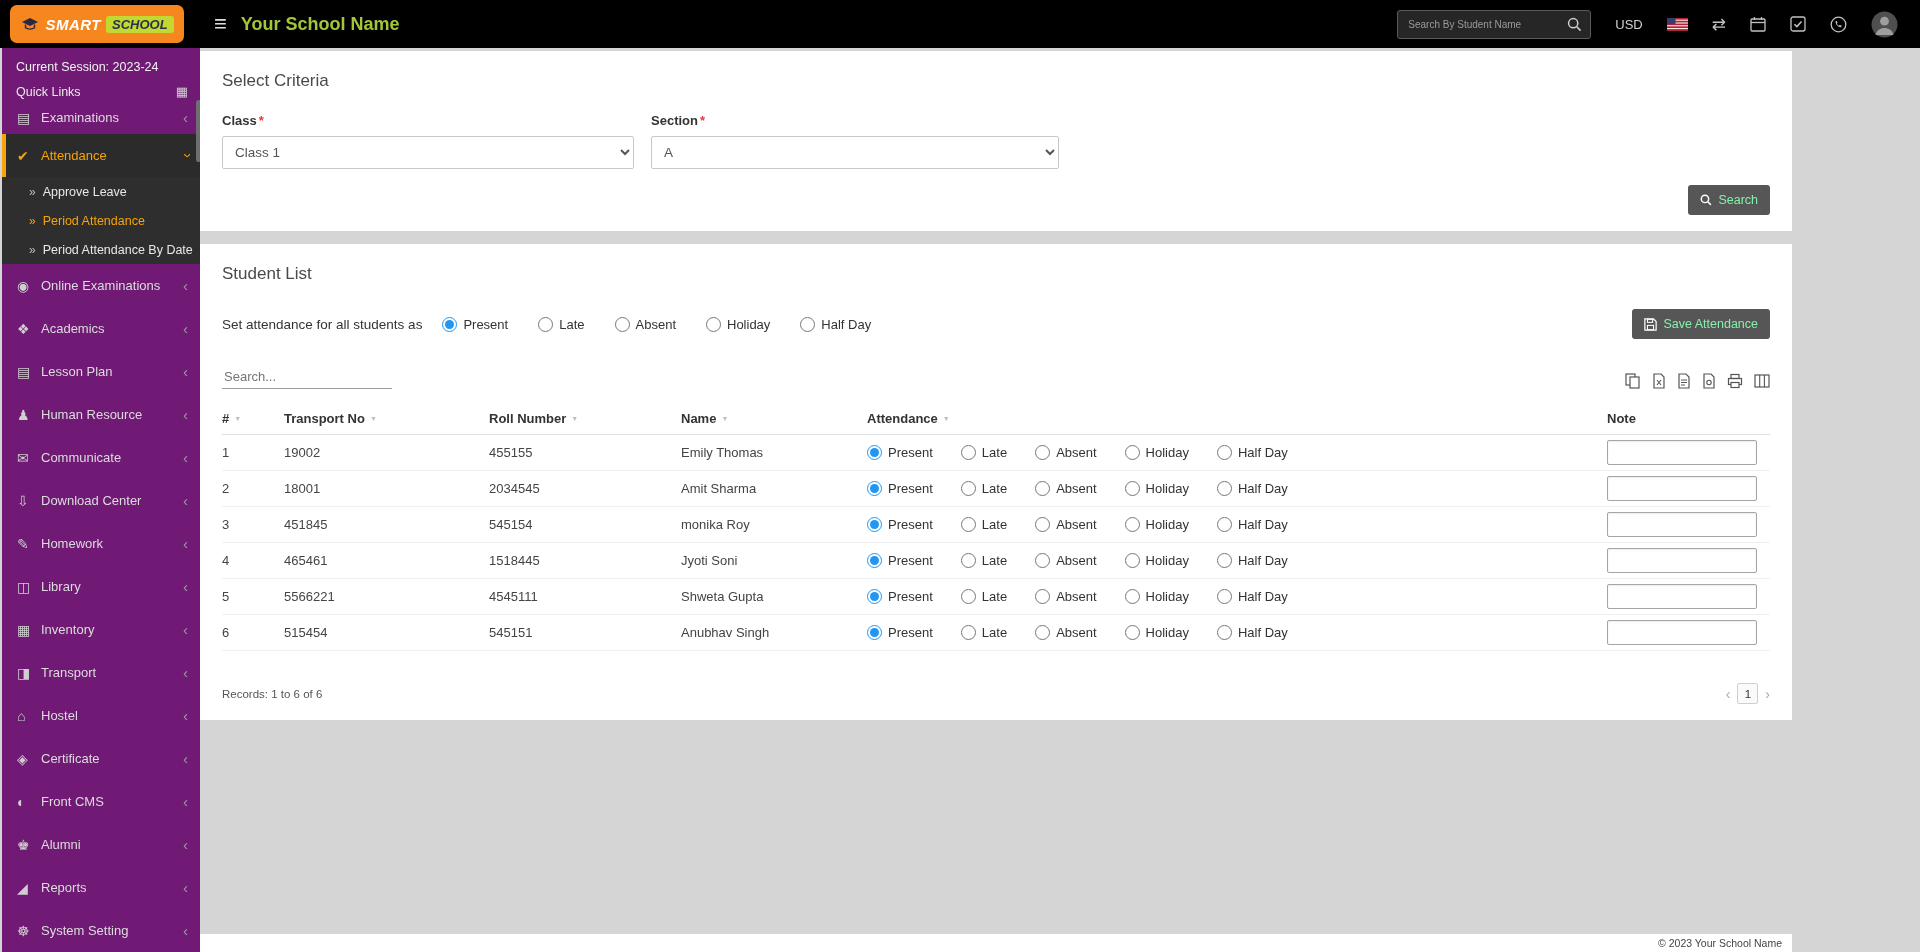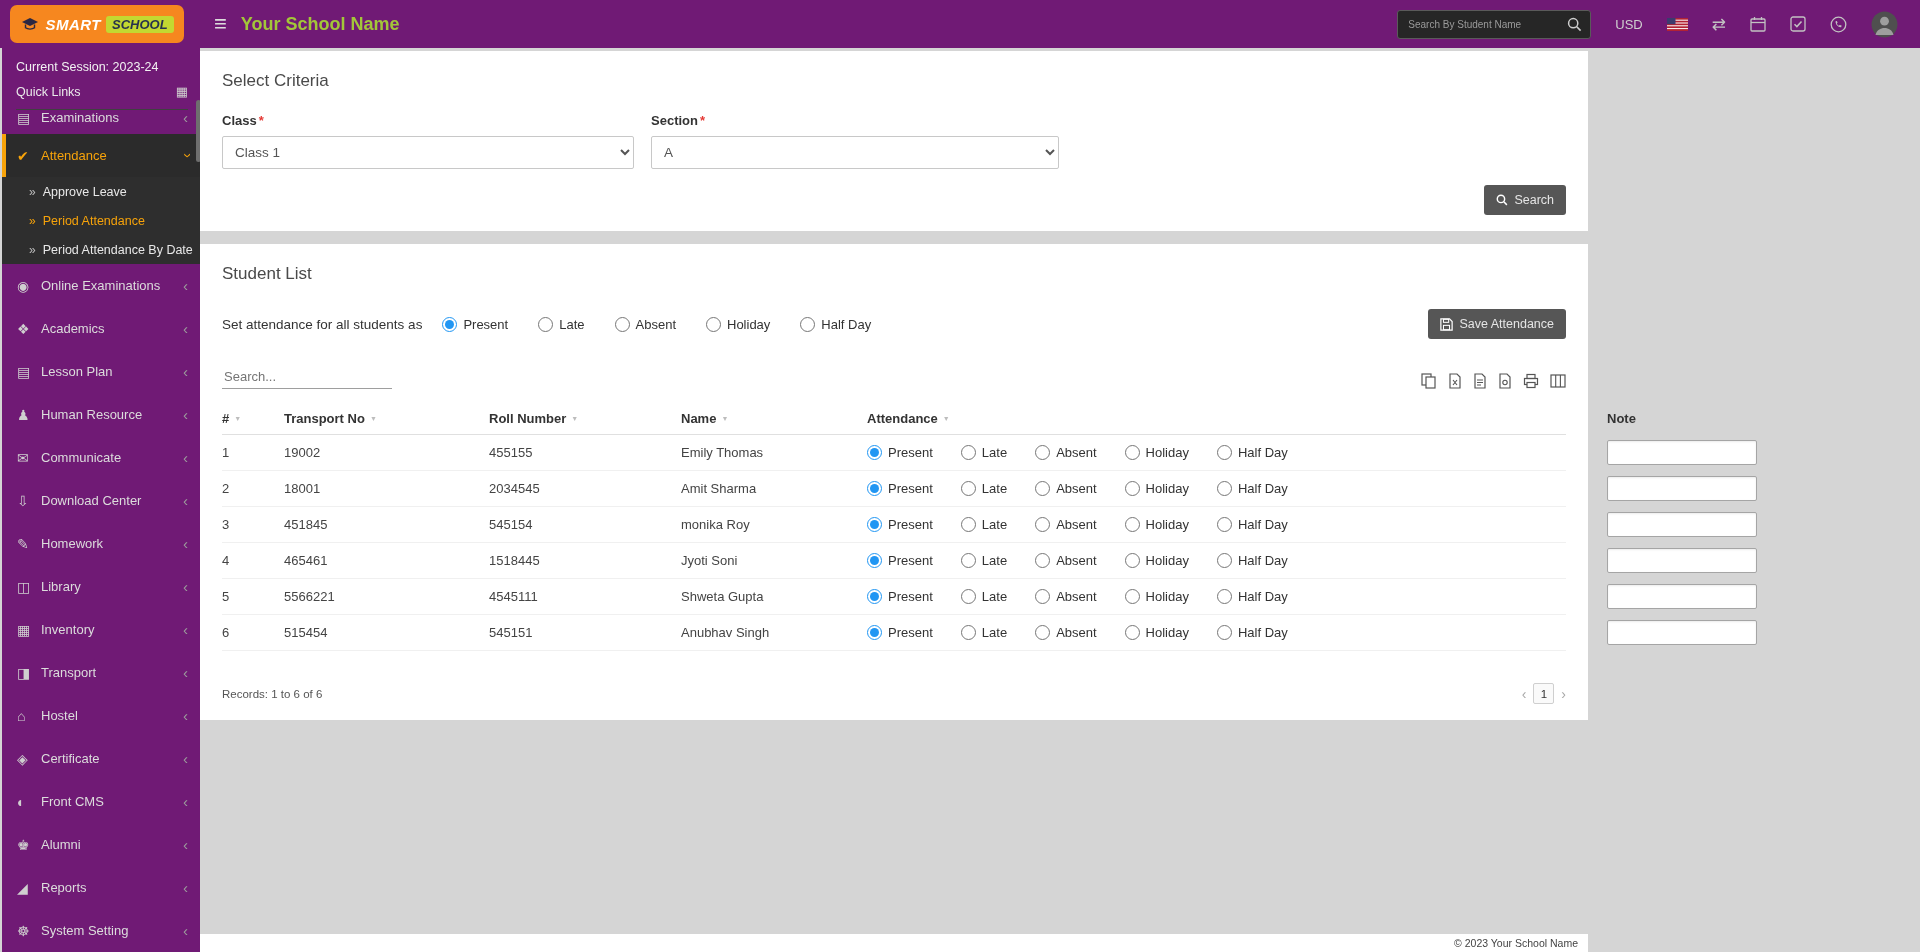--- a/index.html
+++ b/index.html
@@ -1,19 +1,19 @@
 <!DOCTYPE html>
 <html><head>
 <meta charset="utf-8">
 <style>
   * { margin:0; padding:0; box-sizing:border-box; }
   html,body { width:1920px; height:952px; overflow:hidden; font-family:"Liberation Sans", sans-serif; background:#d5d5d5; }
 
   
-  .topbar { position:absolute; top:0; left:0; width:1920px; height:48px; background:#701a75; display:flex; align-items:center; z-index:20; }
+  .topbar { position:absolute; top:0; left:0; width:1920px; height:48px; background:#000000; display:flex; align-items:center; z-index:20; }
   .logo { margin-left:10px; width:174px; height:38px; background:#f6871f; border-radius:7px; display:flex; align-items:center; justify-content:center; gap:5px; cursor:pointer; }
   .logo-w1 { color:#ffffff; font-weight:bold; font-style:italic; font-size:15px; letter-spacing:.5px; }
   .logo-w2 { background:#c3d831; color:#27324c; font-weight:bold; font-style:italic; font-size:13px; padding:1px 6px; border-radius:3px; }
   .hamburger { margin-left:30px; color:#dcdcdc; font-size:22px; cursor:pointer; line-height:1; }
   .school-name { margin-left:14px; color:#a3c639; font-weight:bold; font-size:18px; }
   .top-right { margin-left:auto; display:flex; align-items:center; gap:24px; margin-right:22px; }
   .top-search { display:flex; align-items:center; border:1px solid #5a5a5a; border-radius:3px; height:29px; background:#262626; padding:0 4px 0 10px; }
   .top-search input { background:transparent; border:none; outline:none; color:#ddd; font-size:10px; width:155px; font-family:"Liberation Sans",sans-serif; }
   .top-search input::placeholder { color:#9a9a9a; }
   .top-search .ts-btn { background:none; border:none; cursor:pointer; display:flex; align-items:center; padding:2px 4px; }
@@ -38,34 +38,34 @@
   .mi-chev.open { transform:rotate(-90deg); }
   .menu-item.active { color:#f7a30a; border-left:4px solid #f7a30a; padding-left:11px; background:#2b2b2b; }
   .menu-item.active .mi-icon { color:#f7a30a; }
   .menu-item.active .mi-chev { color:#f7a30a; }
   .submenu { background:#2e2e2e; }
   .sub-item { height:29px; display:flex; align-items:center; padding-left:27px; font-size:12.5px; color:#e8e8e8; cursor:pointer; }
   .sub-item .sub-arrow { margin-right:7px; color:#bdbdbd; font-size:12px; }
   .sub-item.active, .sub-item.active .sub-arrow { color:#f7a30a; }
 
   
-  .main { position:absolute; top:48px; left:200px; width:1388px; height:904px; background:#d5d5d5; }
+  .main { position:absolute; top:48px; left:200px; width:1592px; height:904px; background:#d5d5d5; }
   .card { background:#ffffff; width:100%; }
   .card1 { margin-top:3px; padding:20px 22px 16px 22px; }
   .card-title { font-size:17px; color:#4a4a4a; font-weight:500; }
   .form-row { display:flex; gap:17px; margin-top:22px; }
   .field label { display:block; font-size:13px; font-weight:bold; color:#333; margin-bottom:8px; }
   .req { color:#e53935; margin-left:2px; }
   .field select, .field input { width:100%; height:33px; border:1px solid #c8c8c8; border-radius:2px; font-size:13.5px; color:#555; padding:0 8px; background:#fff; font-family:"Liberation Sans",sans-serif; outline:none; }
   .f-class { width:412px; flex:none; }
   .f-section { width:408px; flex:none; }
   .f-date { width:272px; flex:none; }
   .f-subject { flex:1; }
   .btn-row { text-align:right; margin-top:16px; }
-  .btn-dark { background:#565656; color:#e5e5e5; border:none; border-radius:3px; font-size:12.5px; padding:8px 12px; cursor:pointer; display:inline-flex; align-items:center; gap:6px; font-family:"Liberation Sans",sans-serif; }
+  .btn-dark { background:#565656; color:#86efac; border:none; border-radius:3px; font-size:12.5px; padding:8px 12px; cursor:pointer; display:inline-flex; align-items:center; gap:6px; font-family:"Liberation Sans",sans-serif; }
 
   .card2 { margin-top:13px; padding:20px 22px 12px 22px; position:relative; }
   .setall-row { display:flex; align-items:center; margin-top:25px; }
   .setall-label { font-size:13.5px; color:#333; margin-right:20px; }
   .radio-host { display:flex; align-items:center; gap:30px; }
   .radio-opt { display:flex; align-items:center; cursor:pointer; font-size:13px; color:#333; }
   .radio-opt input { width:15px; height:15px; accent-color:#2196f3; margin:0 6px 0 0; cursor:pointer; }
   .save-wrap { margin-left:auto; }
 
   .filter-row { display:flex; align-items:flex-end; justify-content:space-between; margin-top:26px; }

